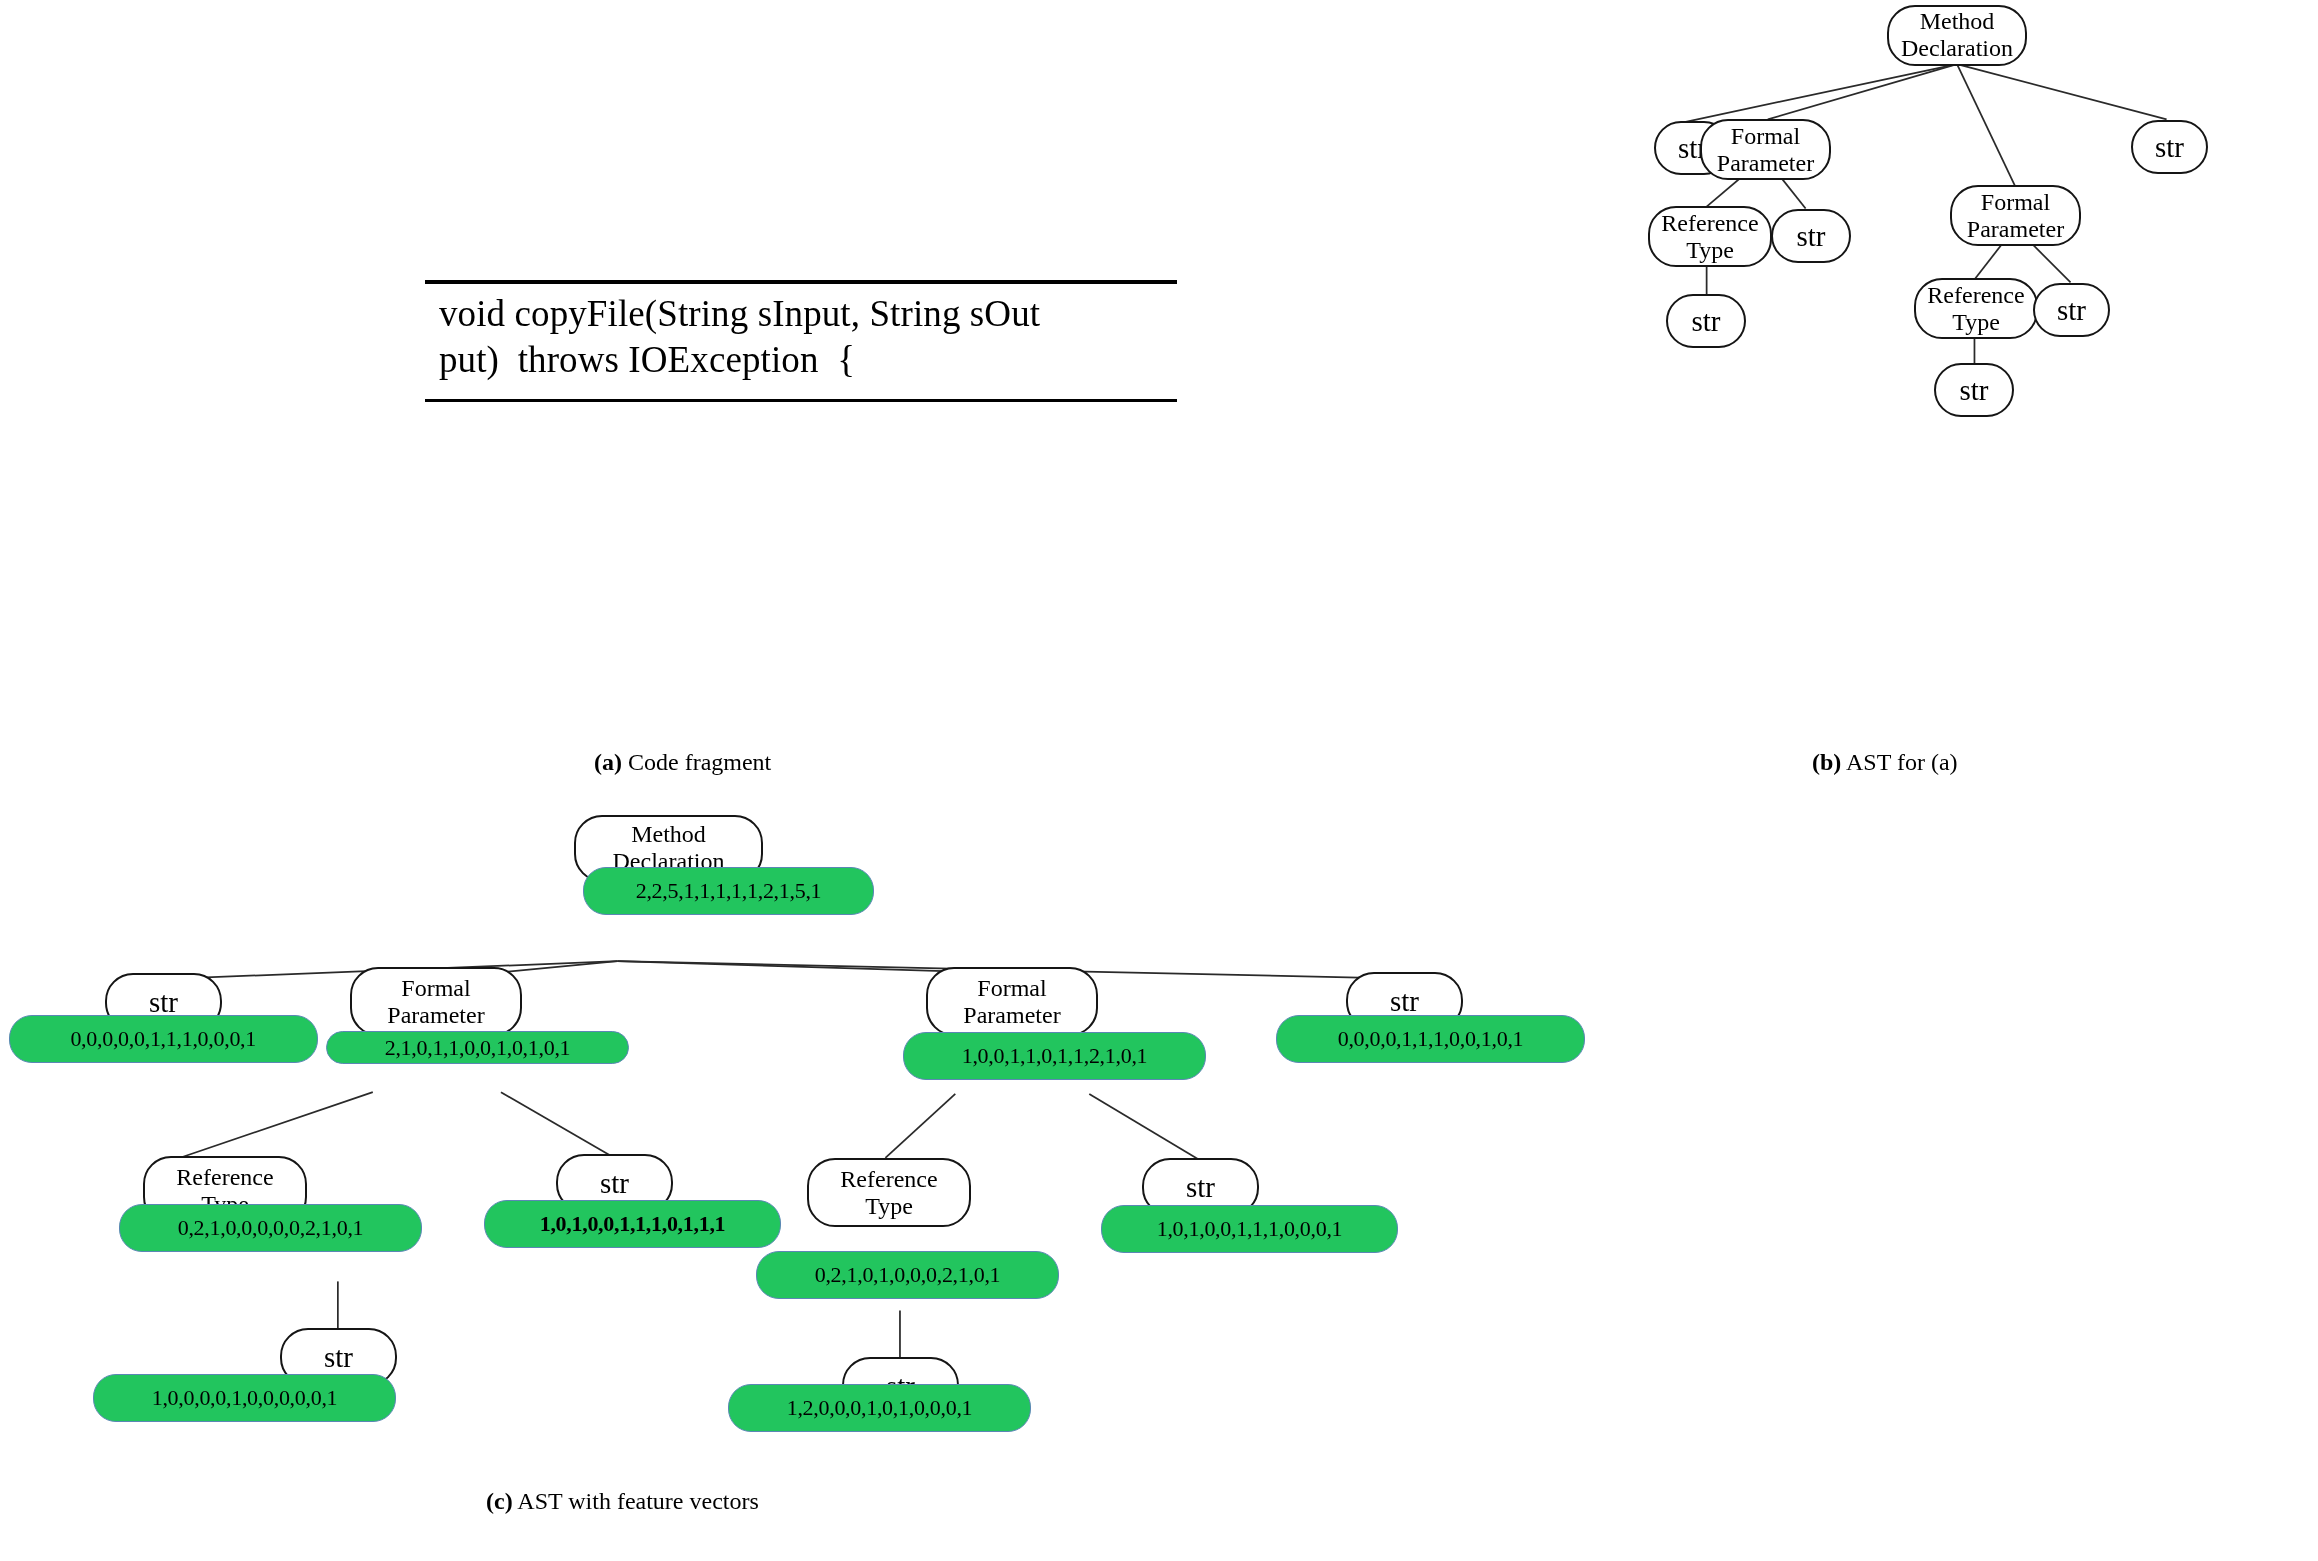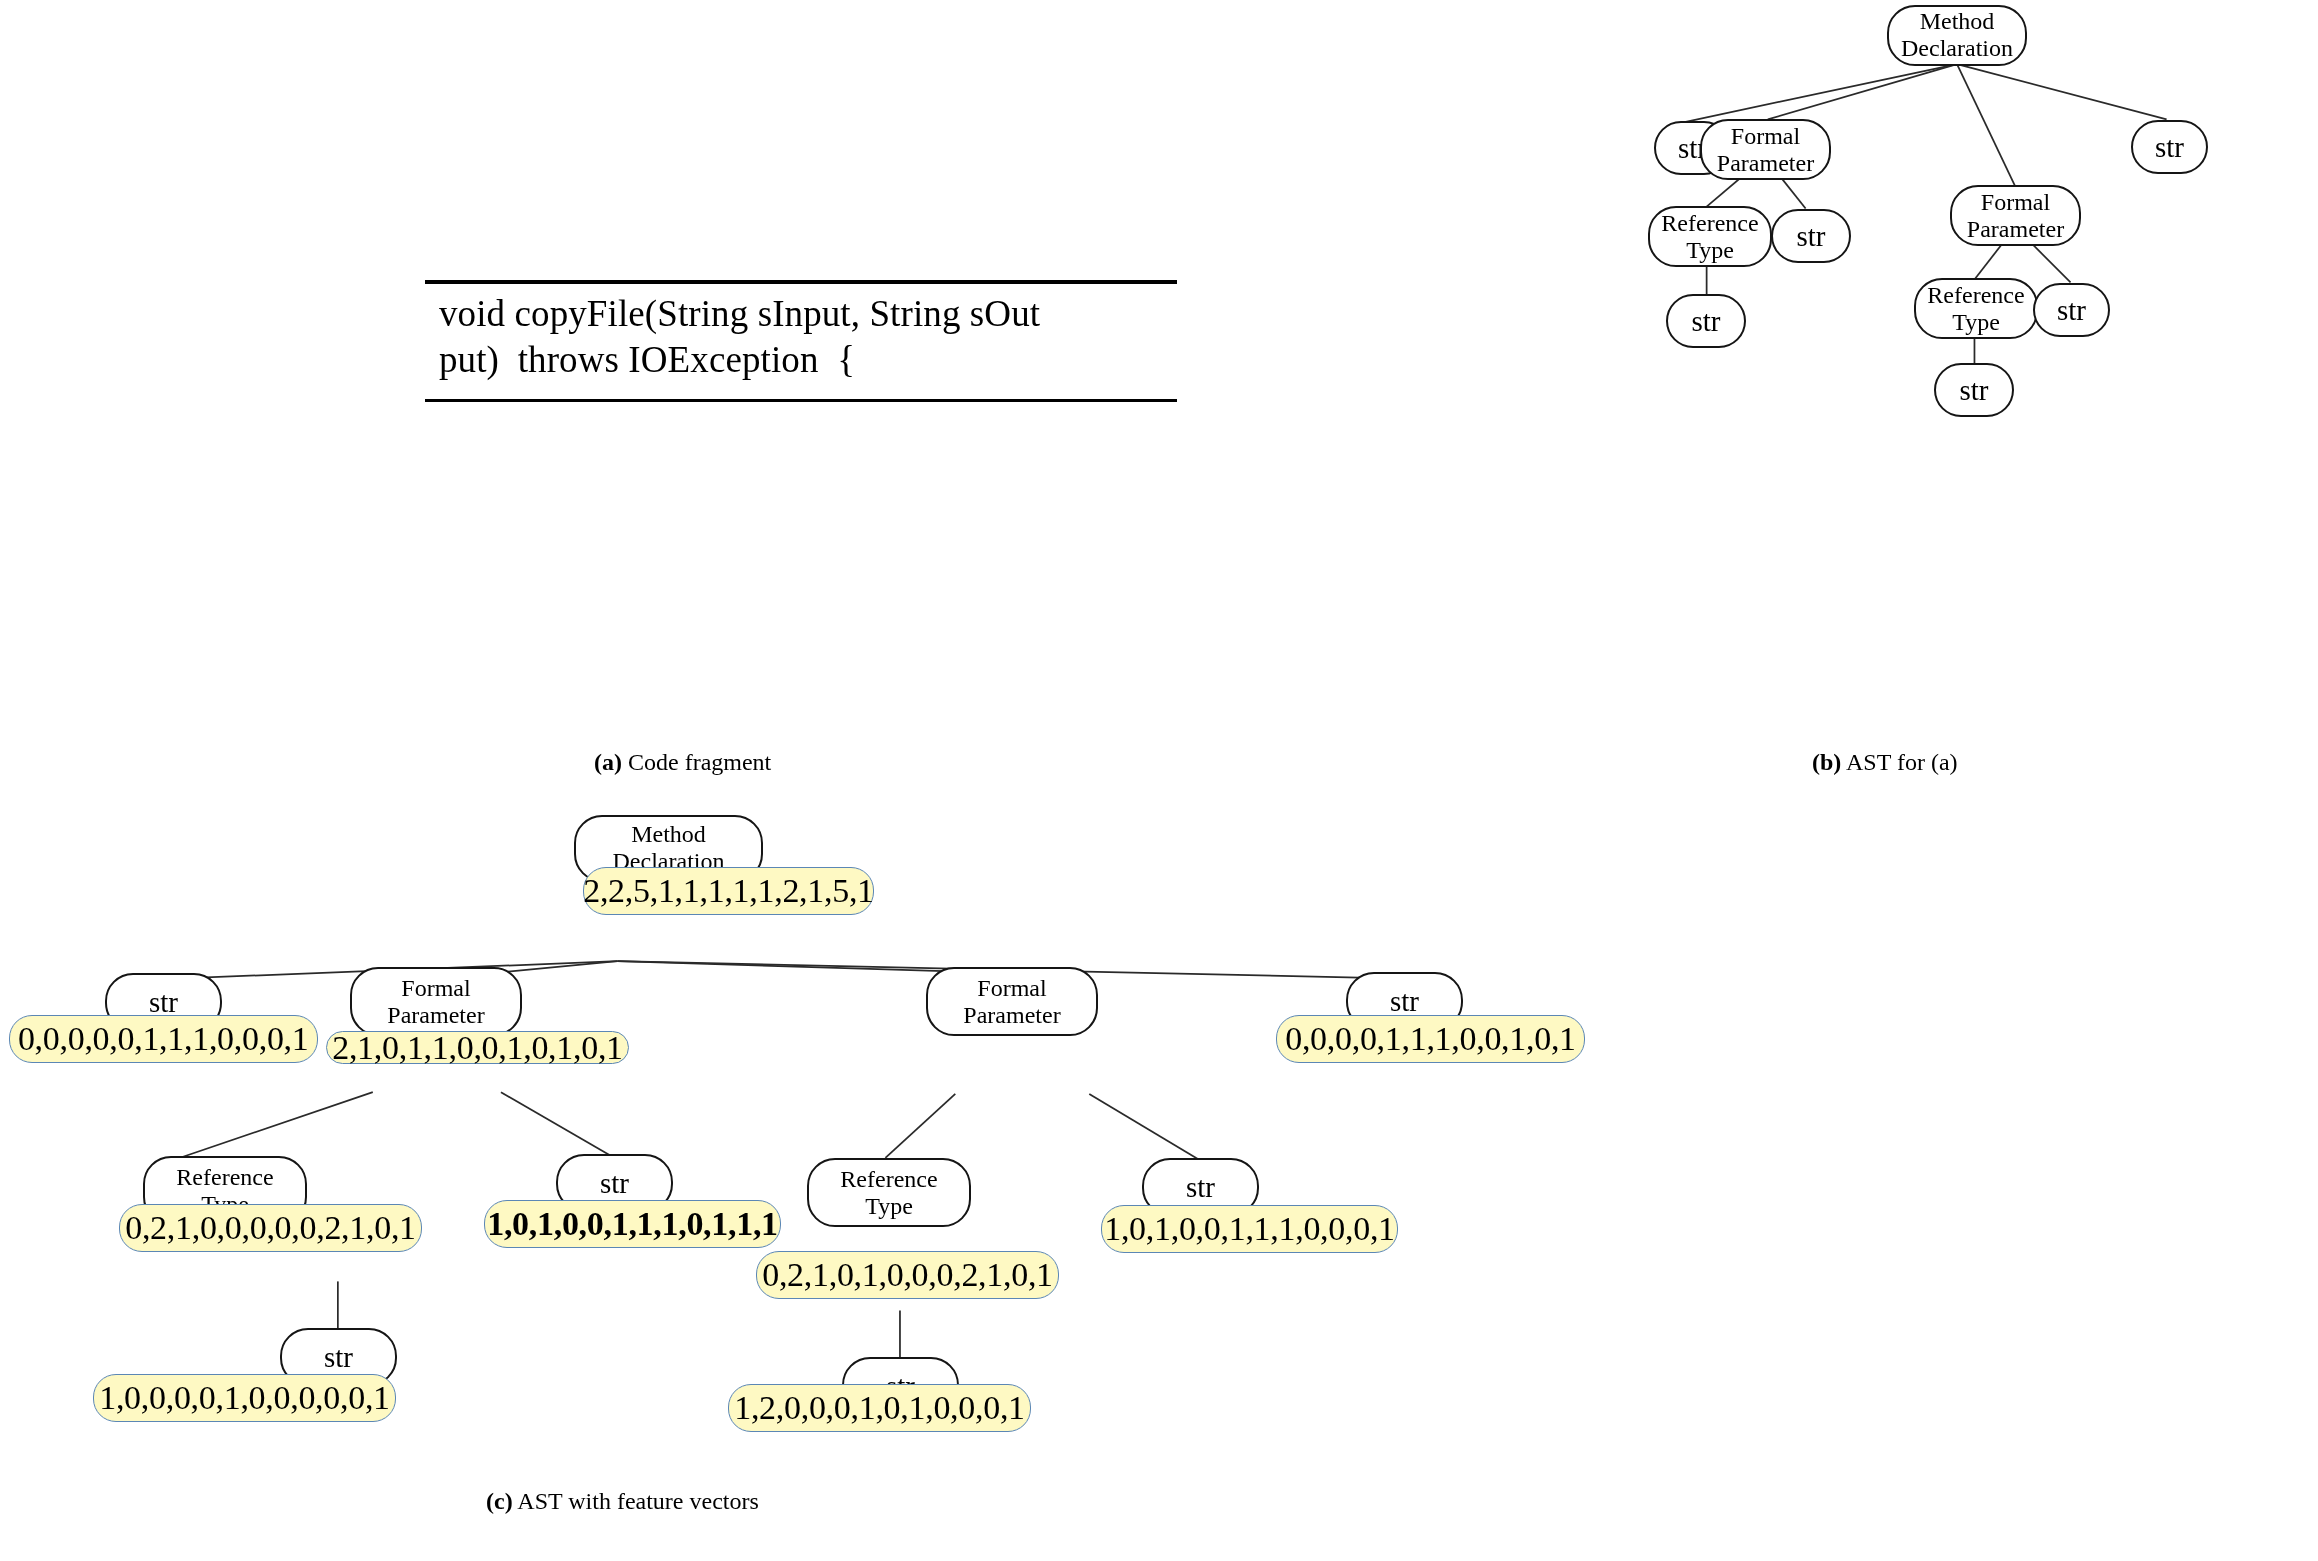--- a/index.html
+++ b/index.html
@@ -25,22 +25,22 @@
   
   .node{position:absolute;box-sizing:border-box;border:2.3px solid #151515;
         border-radius:28px;background:#fff;display:flex;align-items:center;
         justify-content:center;text-align:center;line-height:1.12;z-index:3;}
   .node .lbl{display:block;padding:0 3.5px;}
   .node.one-line{font-size:29px;}
   .node.two-line{font-size:24px;}
 
   
   .vec{position:absolute;box-sizing:border-box;border:1.7px solid #5b87b5;
-       border-radius:23px;background:#fef9c3;display:flex;align-items:center;
-       justify-content:center;font-size:34px;white-space:nowrap;z-index:4;
+       border-radius:23px;background:#22c55e;display:flex;align-items:center;
+       justify-content:center;font-size:22px;white-space:nowrap;z-index:4;
        letter-spacing:-0.3px;}
 
   
   .edges{position:absolute;left:0;top:0;width:100%;height:100%;z-index:1;
          pointer-events:none;overflow:visible;}
   .edges line{stroke:#2a2a2a;stroke-width:3;}
 
   
   #ast-b{left:1596px;top:0px;width:722px;height:722px;}
   #ast-c{left:0px;top:804px;width:1631px;height:687px;}
@@ -149,20 +149,21 @@
   <div class="node two-line" style="left:350px;top:163px;width:172px;height:69px;flex-direction:column;">
     <span class="lbl">Formal</span>
     <span class="lbl">Parameter</span>
   </div>
   <div class="vec" style="left:326px;top:227px;width:303px;height:33px;">2,1,0,1,1,0,0,1,0,1,0,1</div>
 
   <div class="node two-line" style="left:926px;top:163px;width:172px;height:69px;flex-direction:column;">
     <span class="lbl">Formal</span>
     <span class="lbl">Parameter</span>
   </div>
+  <div class="vec" style="left:903px;top:228px;width:303px;height:48px;">1,0,0,1,1,0,1,1,2,1,0,1</div>
 
   <div class="node one-line" style="left:1346px;top:168px;width:117px;height:58px;">
     <span class="lbl">str</span>
   </div>
   <div class="vec" style="left:1276px;top:211px;width:309px;height:48px;">0,0,0,0,1,1,1,0,0,1,0,1</div>
 
   <div class="node two-line" style="left:143px;top:352px;width:164px;height:69px;flex-direction:column;">
     <span class="lbl">Reference</span>
     <span class="lbl">Type</span>
   </div>

